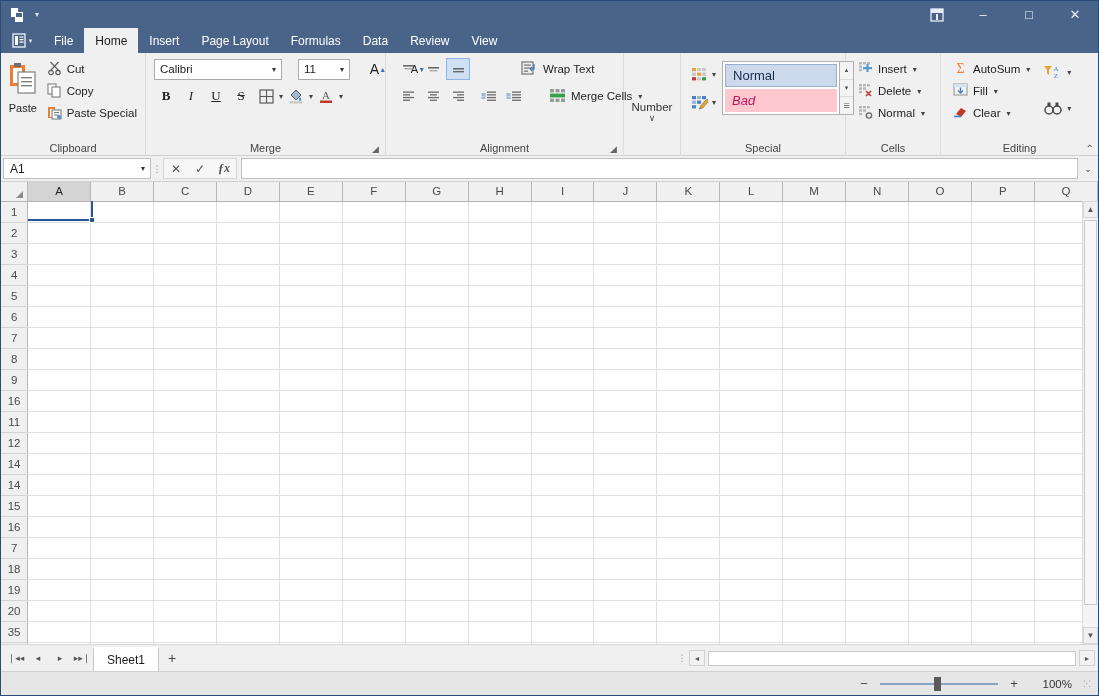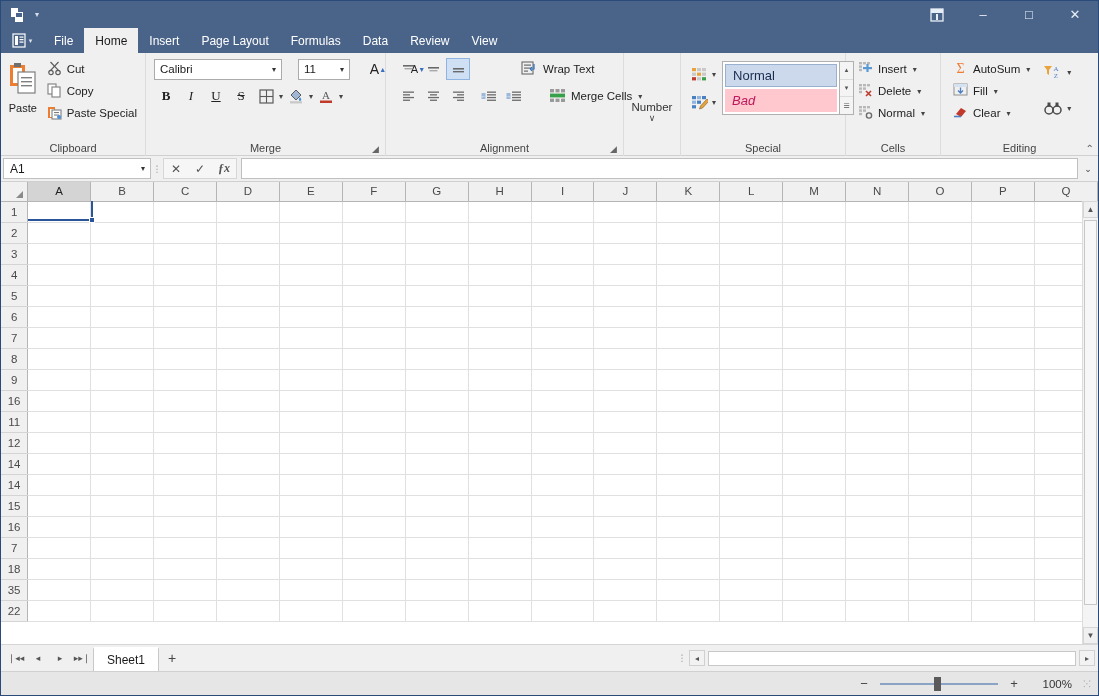--- a/index.html
+++ b/index.html
@@ -1009,20 +1009,60 @@
             <td class="cell" style="width: 64px;"></td>
             <td class="cell" style="width: 64px;"></td>
             <td class="cell" style="width: 64px;"></td>
             <td class="cell" style="width: 64px;"></td>
             <td class="cell" style="width: 64px;"></td>
             <td class="cell" style="width: 64px;"></td>
             <td class="cell" style="width: 64px;"></td>
             <td class="cell" style="width: 64px;"></td>
           </tr>
           <tr>
+            <th class="rowhead">19</th>
+            <td class="cell" style="width: 64px;"></td>
+            <td class="cell" style="width: 64px;"></td>
+            <td class="cell" style="width: 64px;"></td>
+            <td class="cell" style="width: 64px;"></td>
+            <td class="cell" style="width: 64px;"></td>
+            <td class="cell" style="width: 64px;"></td>
+            <td class="cell" style="width: 64px;"></td>
+            <td class="cell" style="width: 64px;"></td>
+            <td class="cell" style="width: 64px;"></td>
+            <td class="cell" style="width: 64px;"></td>
+            <td class="cell" style="width: 64px;"></td>
+            <td class="cell" style="width: 64px;"></td>
+            <td class="cell" style="width: 64px;"></td>
+            <td class="cell" style="width: 64px;"></td>
+            <td class="cell" style="width: 64px;"></td>
+            <td class="cell" style="width: 64px;"></td>
+            <td class="cell" style="width: 64px;"></td>
+          </tr>
+          <tr>
+            <th class="rowhead">20</th>
+            <td class="cell" style="width: 64px;"></td>
+            <td class="cell" style="width: 64px;"></td>
+            <td class="cell" style="width: 64px;"></td>
+            <td class="cell" style="width: 64px;"></td>
+            <td class="cell" style="width: 64px;"></td>
+            <td class="cell" style="width: 64px;"></td>
+            <td class="cell" style="width: 64px;"></td>
+            <td class="cell" style="width: 64px;"></td>
+            <td class="cell" style="width: 64px;"></td>
+            <td class="cell" style="width: 64px;"></td>
+            <td class="cell" style="width: 64px;"></td>
+            <td class="cell" style="width: 64px;"></td>
+            <td class="cell" style="width: 64px;"></td>
+            <td class="cell" style="width: 64px;"></td>
+            <td class="cell" style="width: 64px;"></td>
+            <td class="cell" style="width: 64px;"></td>
+            <td class="cell" style="width: 64px;"></td>
+          </tr>
+          <tr>
             <th class="rowhead">35</th>
             <td class="cell" style="width: 64px;"></td>
             <td class="cell" style="width: 64px;"></td>
             <td class="cell" style="width: 64px;"></td>
             <td class="cell" style="width: 64px;"></td>
             <td class="cell" style="width: 64px;"></td>
             <td class="cell" style="width: 64px;"></td>
             <td class="cell" style="width: 64px;"></td>
             <td class="cell" style="width: 64px;"></td>
             <td class="cell" style="width: 64px;"></td>

